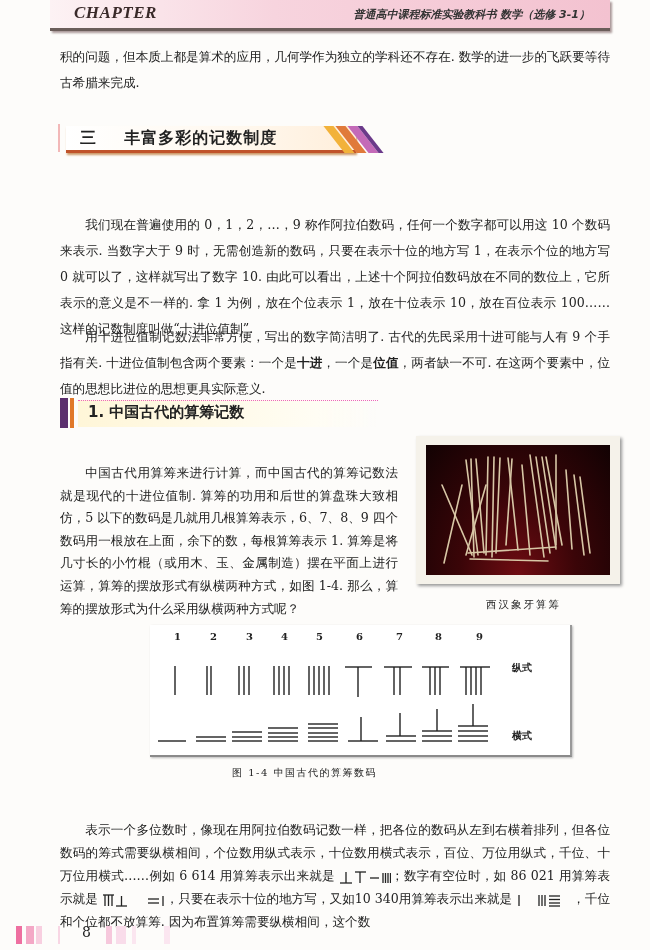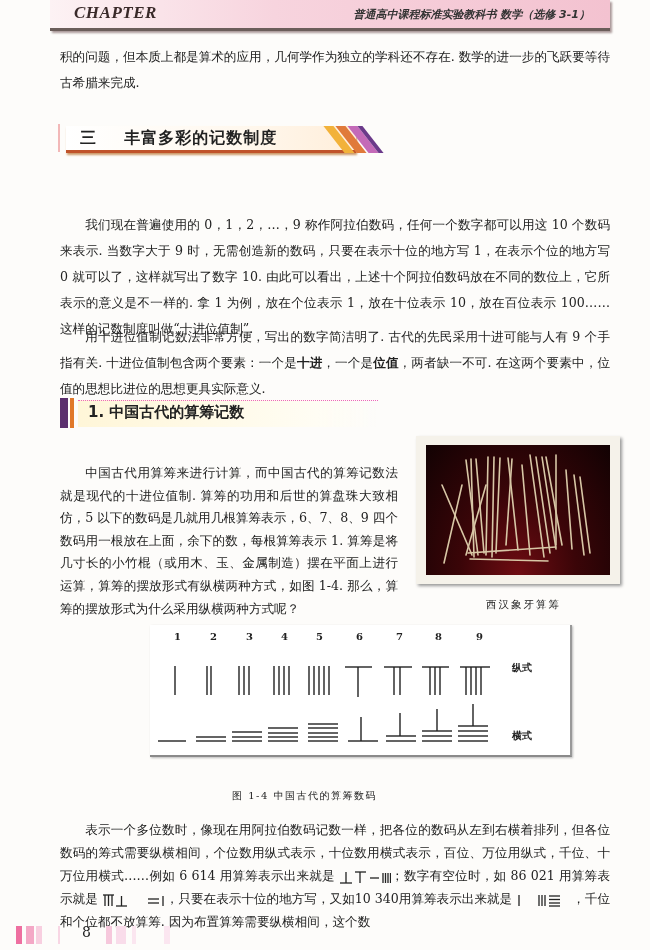--- a/index.html
+++ b/index.html
@@ -29,21 +29,21 @@
   .sub .t { position:absolute; left:28px; top:5px; font-family:"DejaVu Sans", sans-serif; font-size:15px; font-weight:bold; color:#222; }
   .photo { position:absolute; left:416px; top:436px; width:204px; height:148px; background:#f5f2ea;
            box-shadow:2px 2px 3px #999; }
   .photo .inner { position:absolute; left:10px; top:9px; width:184px; height:130px;
            background:radial-gradient(ellipse at 50% 100%, #6e0c12 0%, #3a0508 45%, #120203 100%); overflow:hidden; }
   .caption1 { position:absolute; left:486px; top:598px; font-size:10.5px; letter-spacing:2px;text-align:center; }
   .fig { position:absolute; left:150px; top:625px; width:420px; height:130px; background:#fff;
          border-right:2px solid #999; border-bottom:2px solid #8a8a8a; box-shadow:1px 1px 2px #bbb; }
   .fig .num { position:absolute; top:6px; font-size:10px; font-weight:bold; }
   .fig .lbl { position:absolute; left:362px; font-size:10px; font-weight:bold; }
-  .caption2 { position:absolute; left:232px; top:789px; font-size:10px; letter-spacing:1.5px; }
+  .caption2 { position:absolute; left:232px; top:766px; font-size:10px; letter-spacing:1.5px; }
   .inline-rod { display:inline-block; vertical-align:middle; position:relative; height:14px; }
   .footer { position:absolute; left:0; top:920px; width:650px; height:26px; }
   .footer .pn { position:absolute; left:82px; top:4px; font-size:14px; }
   .fb { position:absolute; top:6px; height:18px; }
 </style>
 </head>
 <body>
 
 <div class="header">
   <span class="chapter">CHAPTER</span>

